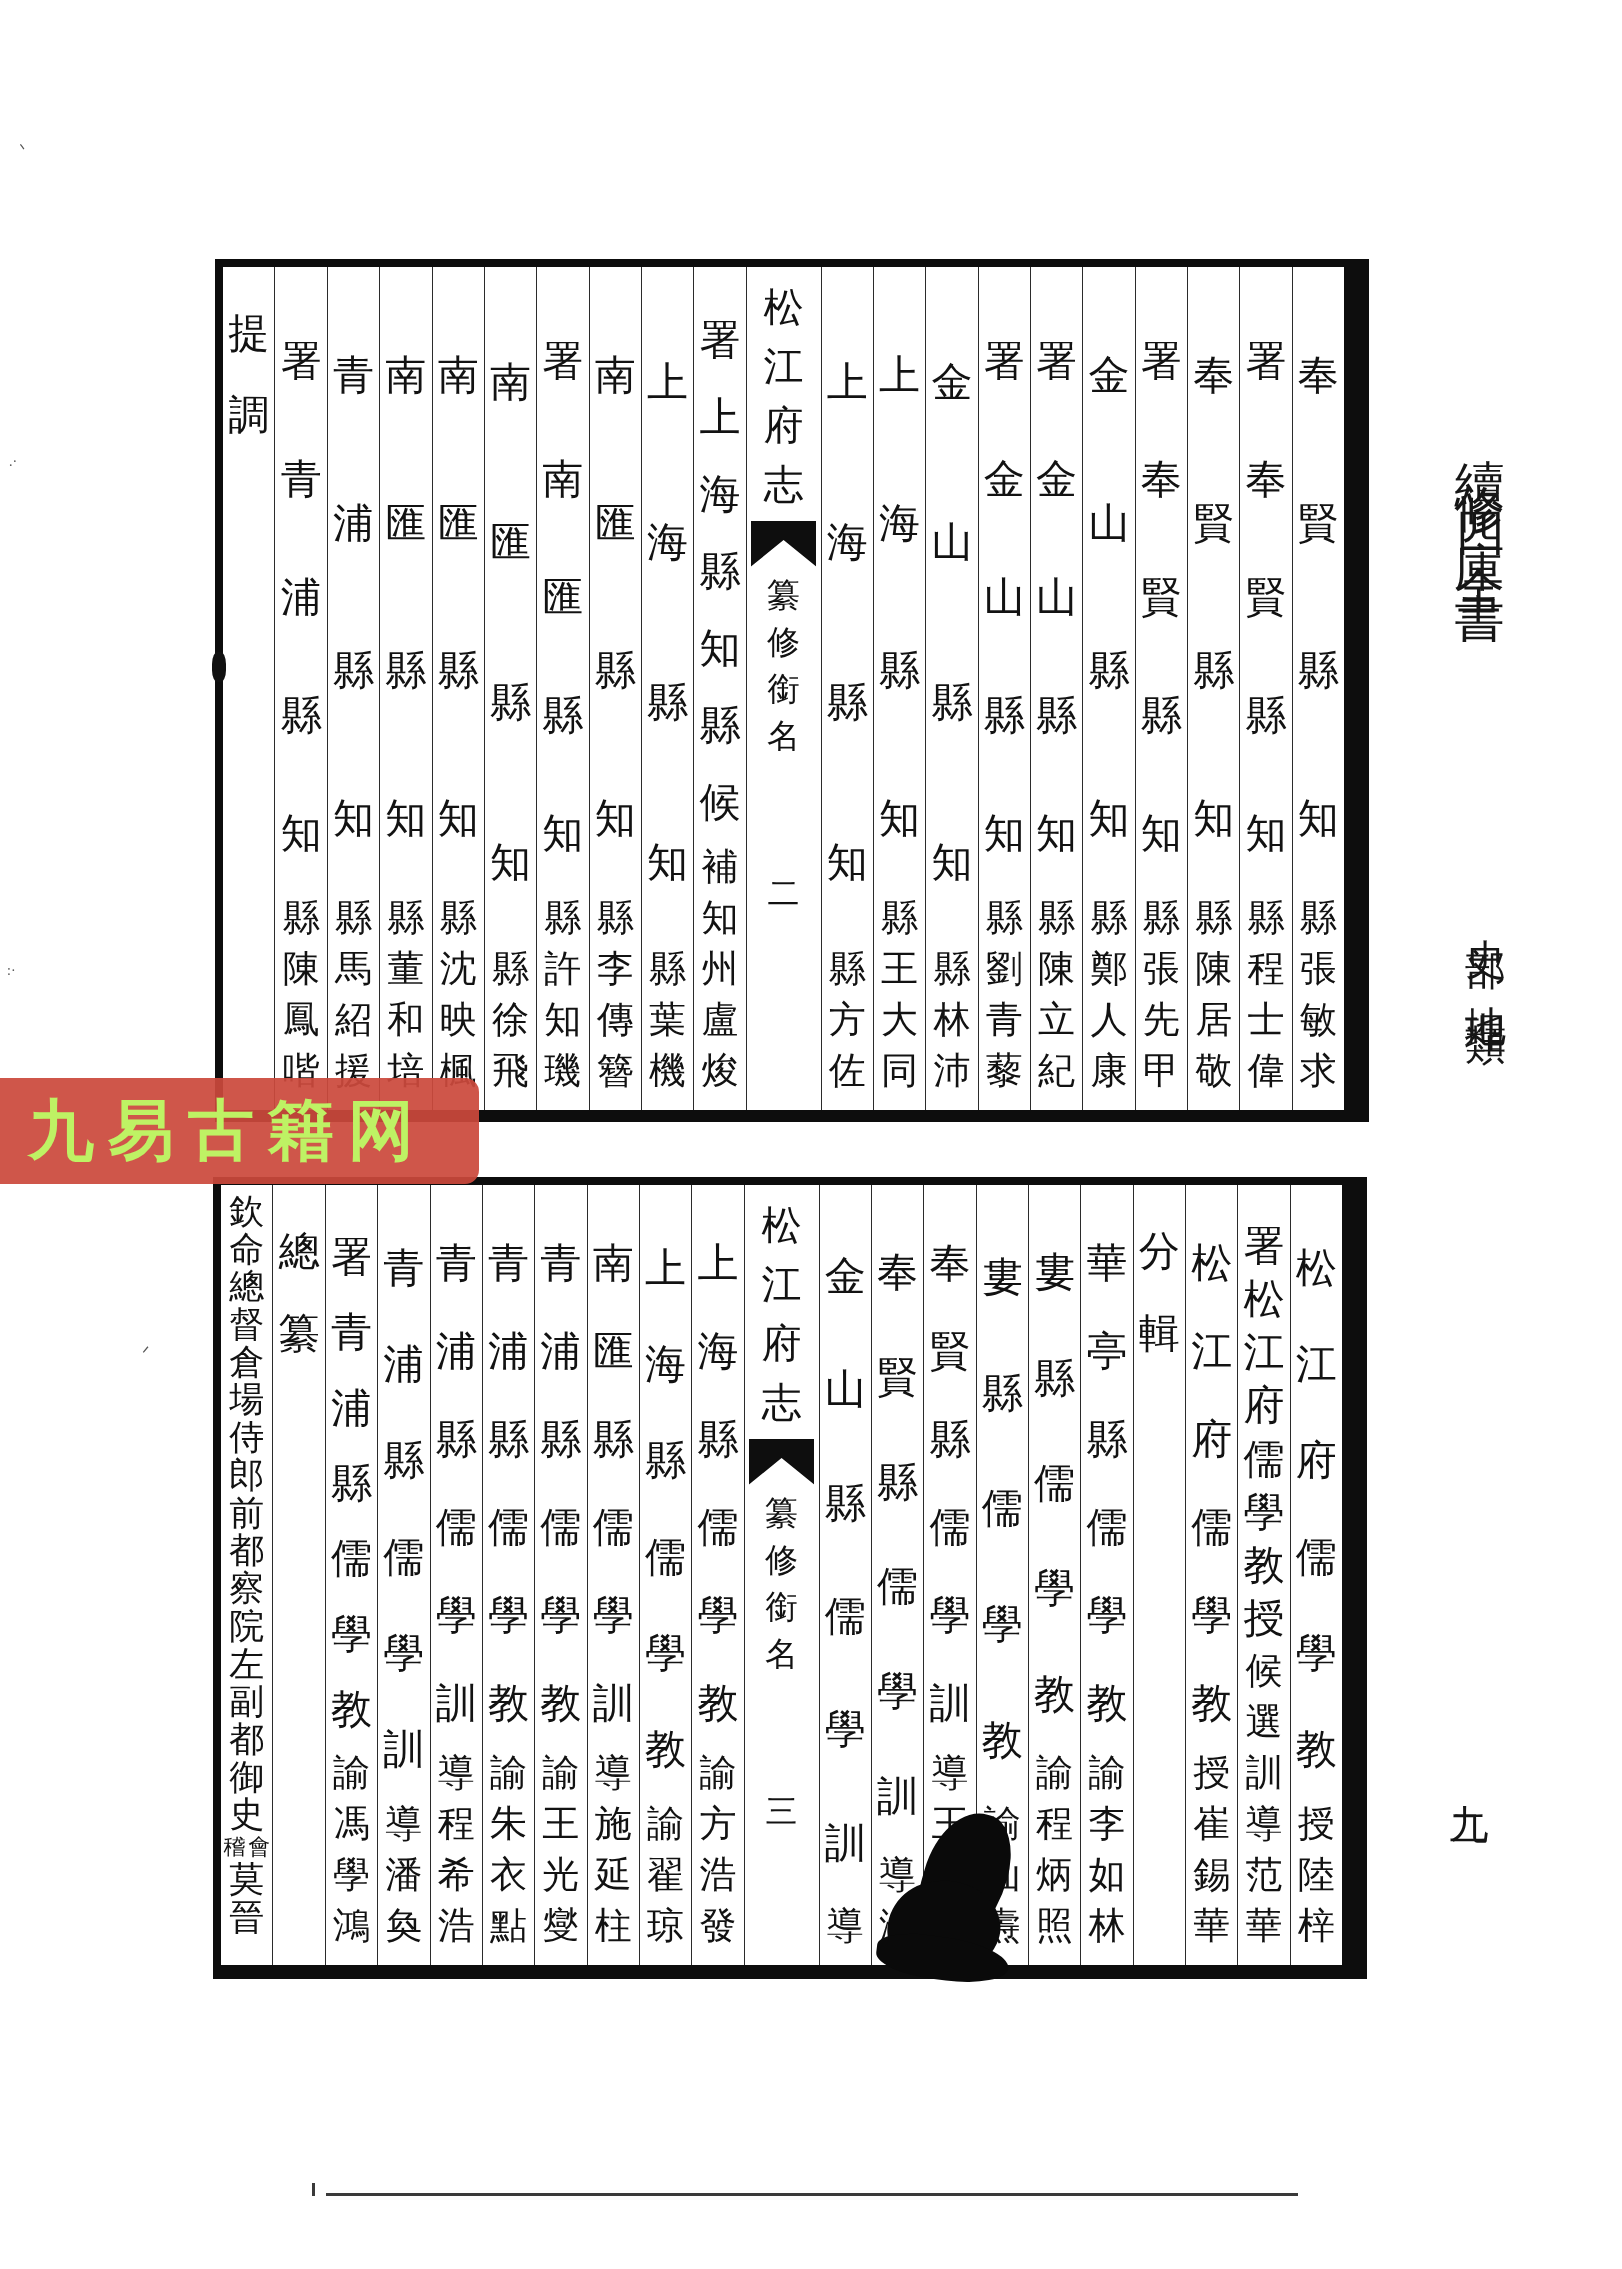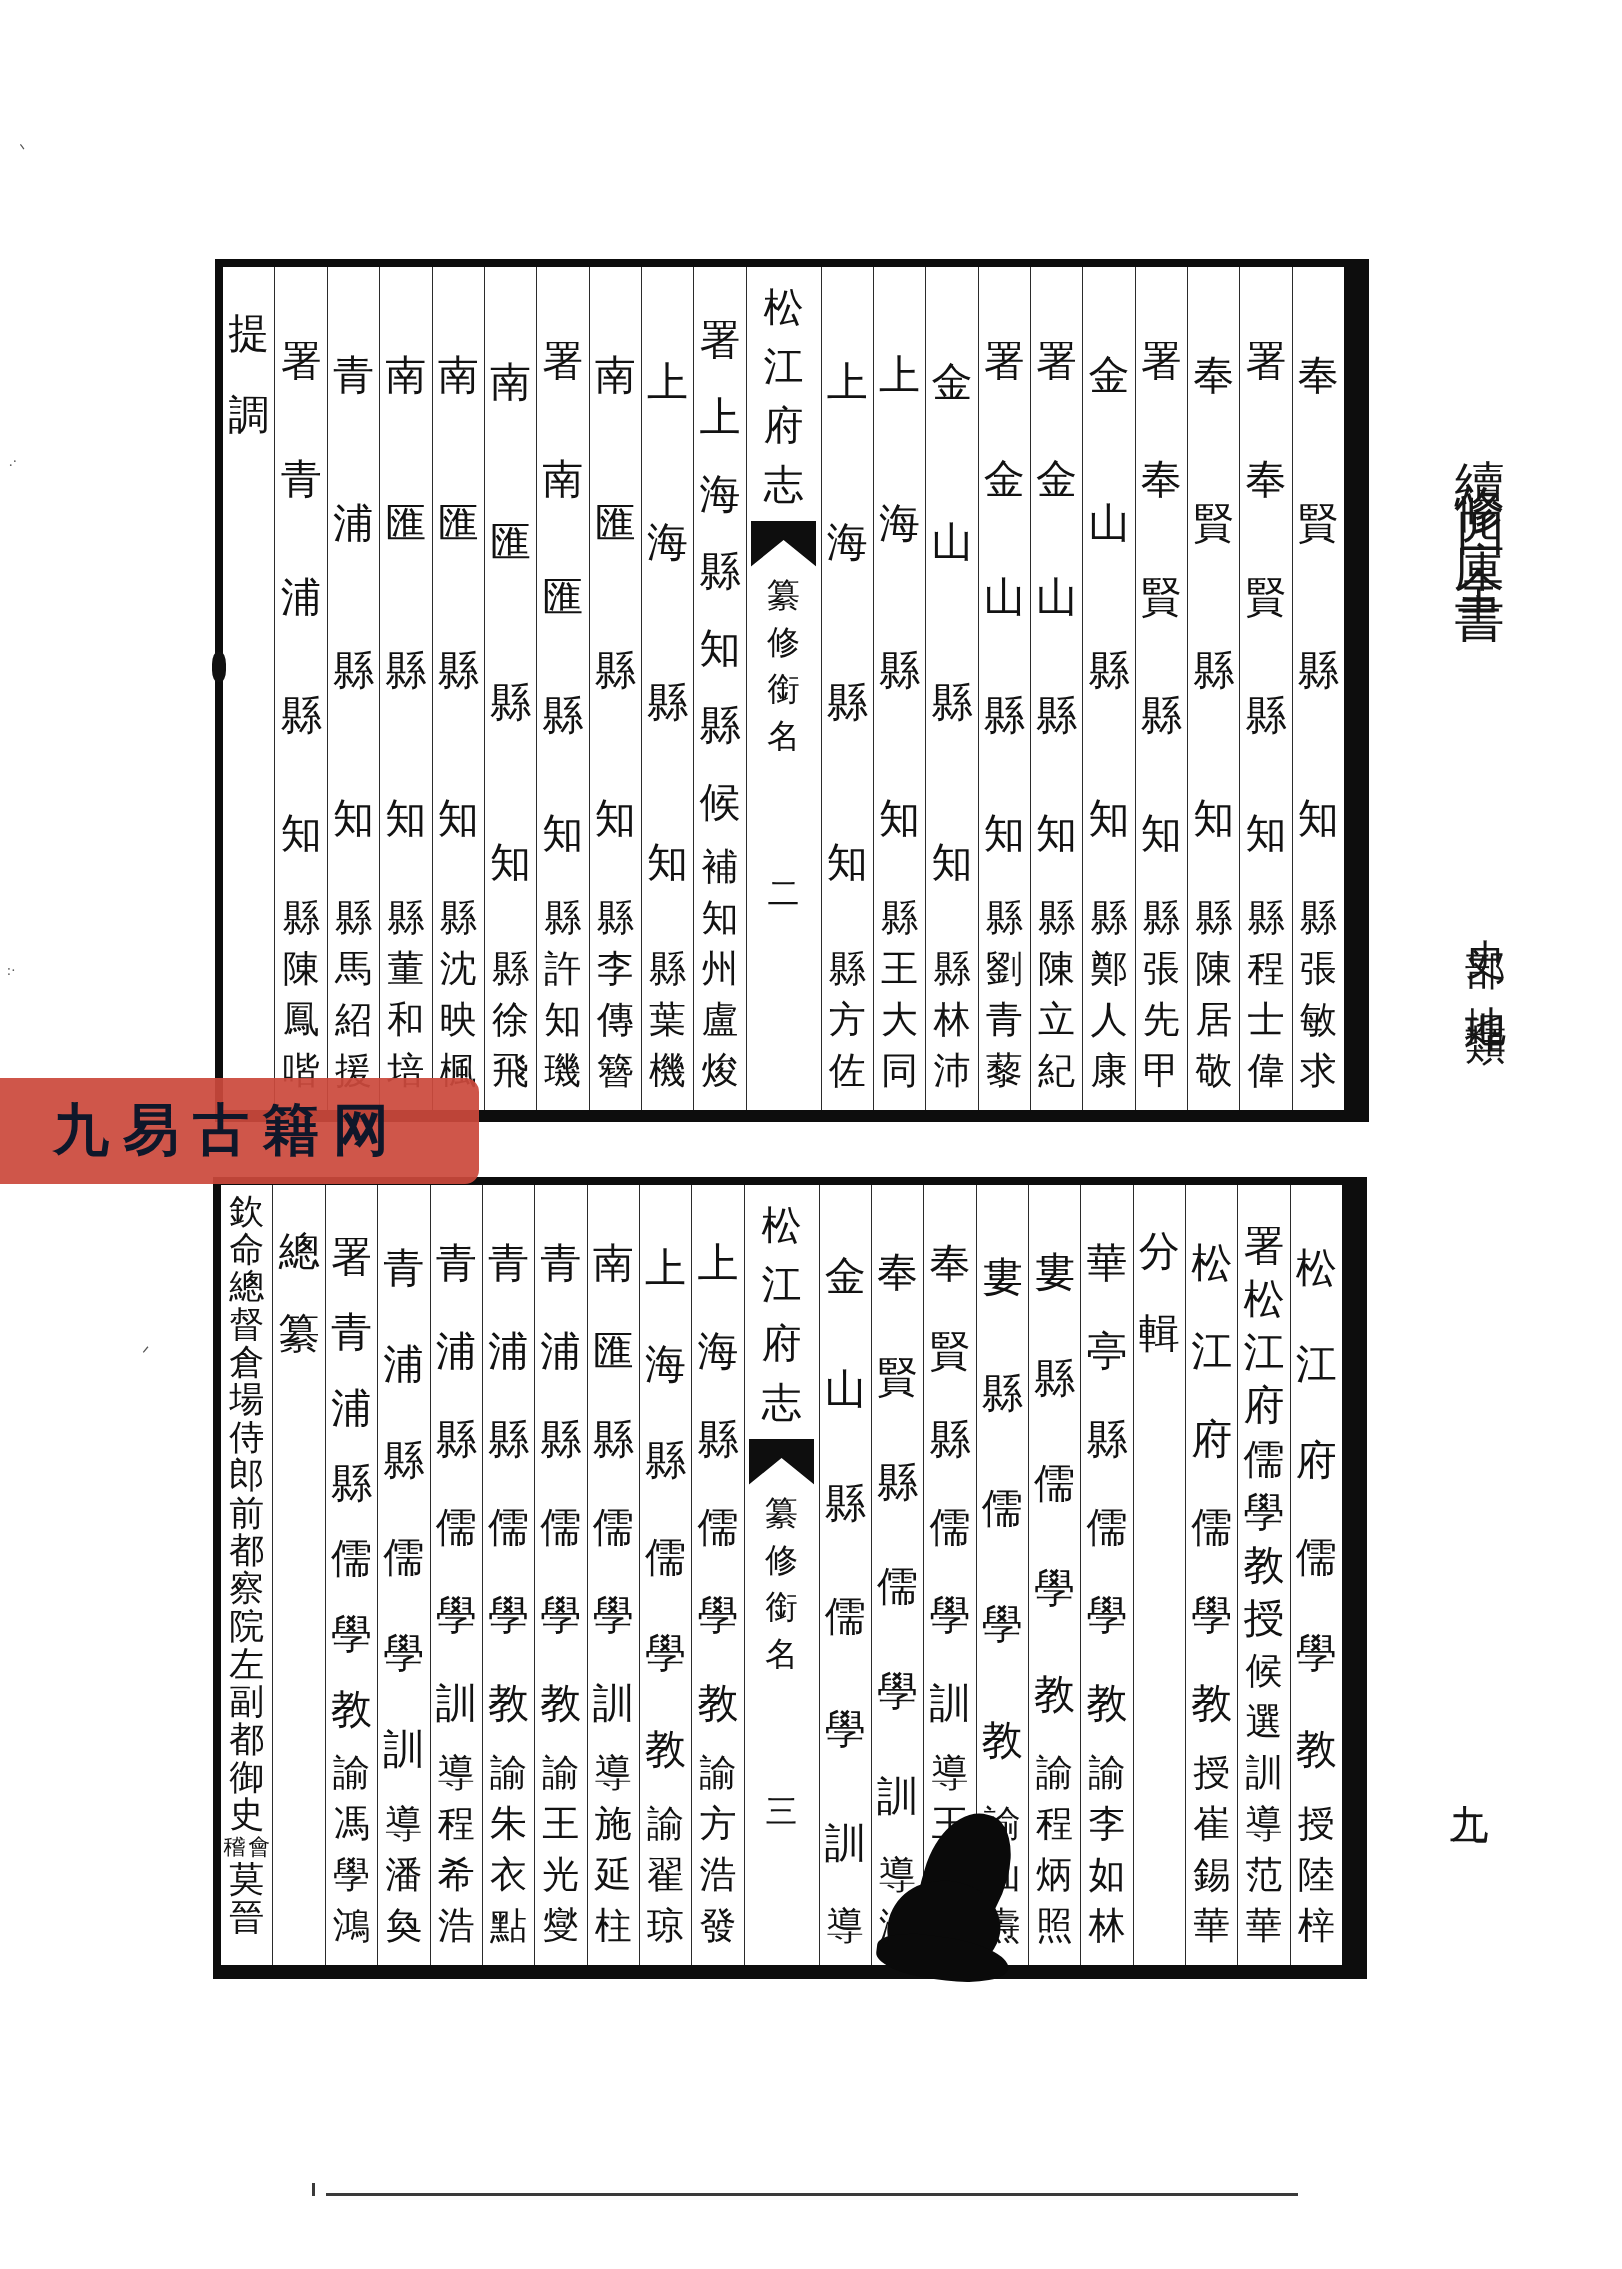--- a/index.html
+++ b/index.html
@@ -41,21 +41,21 @@
   .collection{ left:1447px; top:420px; font-size:50px; letter-spacing:26.6px; }
   .sectionlbl{ left:1459px; top:906px; font-size:41px; letter-spacing:8.9px; }
   .pagefolio{ left:1442px; top:1773px; font-size:39px; letter-spacing:14px; }
   
   .watermark{
     position:absolute; left:-23px; top:1078px; width:502px; height:106px;
     background:rgba(203,73,60,0.93); border-radius:14px;
     display:flex; align-items:center; justify-content:center;
   }
   .watermark span{
-    color:#0f172a; font-size:56px; font-weight:bold; letter-spacing:14px;
+    color:#bef264; font-size:66px; font-weight:bold; letter-spacing:14px;
     font-family:"Liberation Sans","DejaVu Sans",sans-serif; white-space:nowrap;
   }
   
   .blot{ position:absolute; background:#0a0a0a; }
   .blot-a{ left:924px; top:1811px; width:82px; height:133px; transform:rotate(16deg);
     border-radius:58% 42% 50% 50% / 55% 45% 60% 40%; }
   .blot-b{ left:887px; top:1880px; width:113px; height:96px; transform:rotate(-14deg);
     border-radius:45% 55% 48% 52% / 50% 55% 45% 50%; }
   .blot-c{ left:876px; top:1937px; width:133px; height:43px; transform:rotate(7deg);
     border-radius:40% 60% 50% 50%; }

